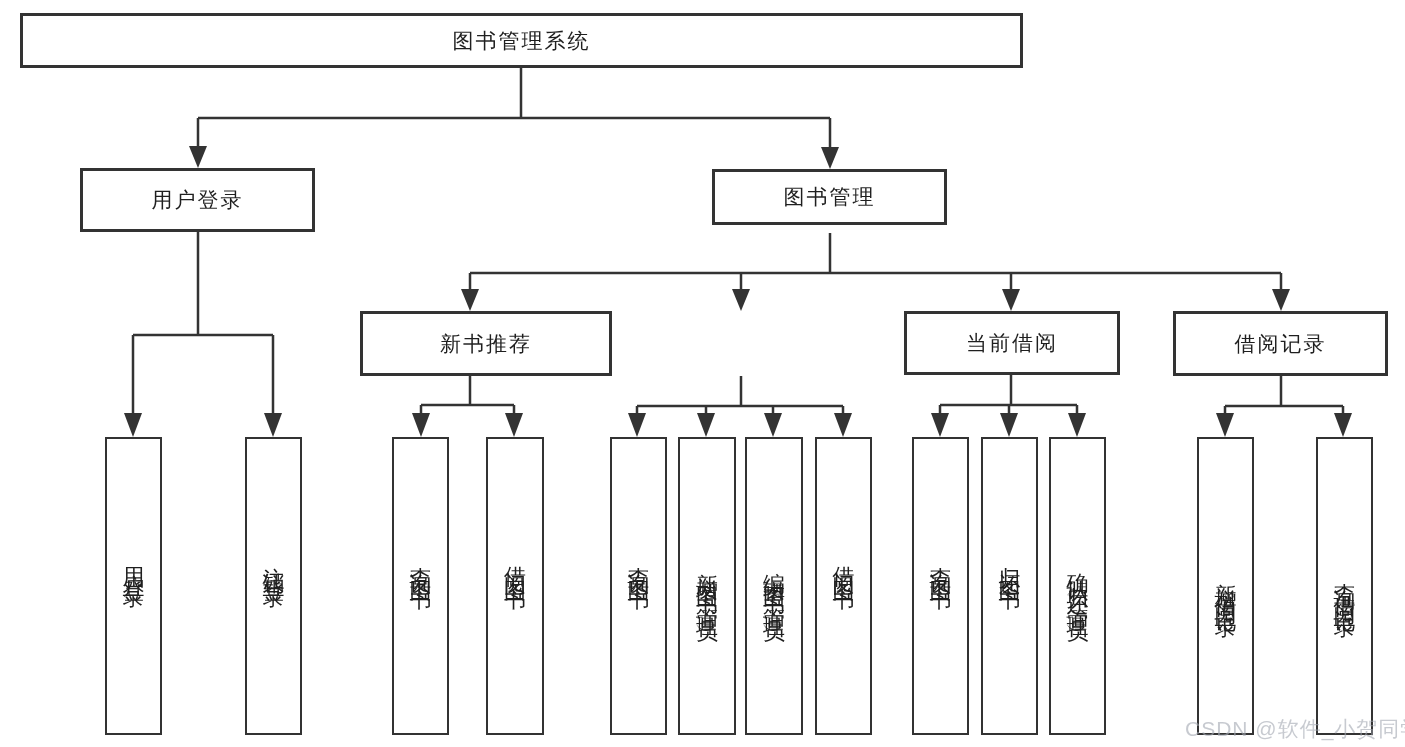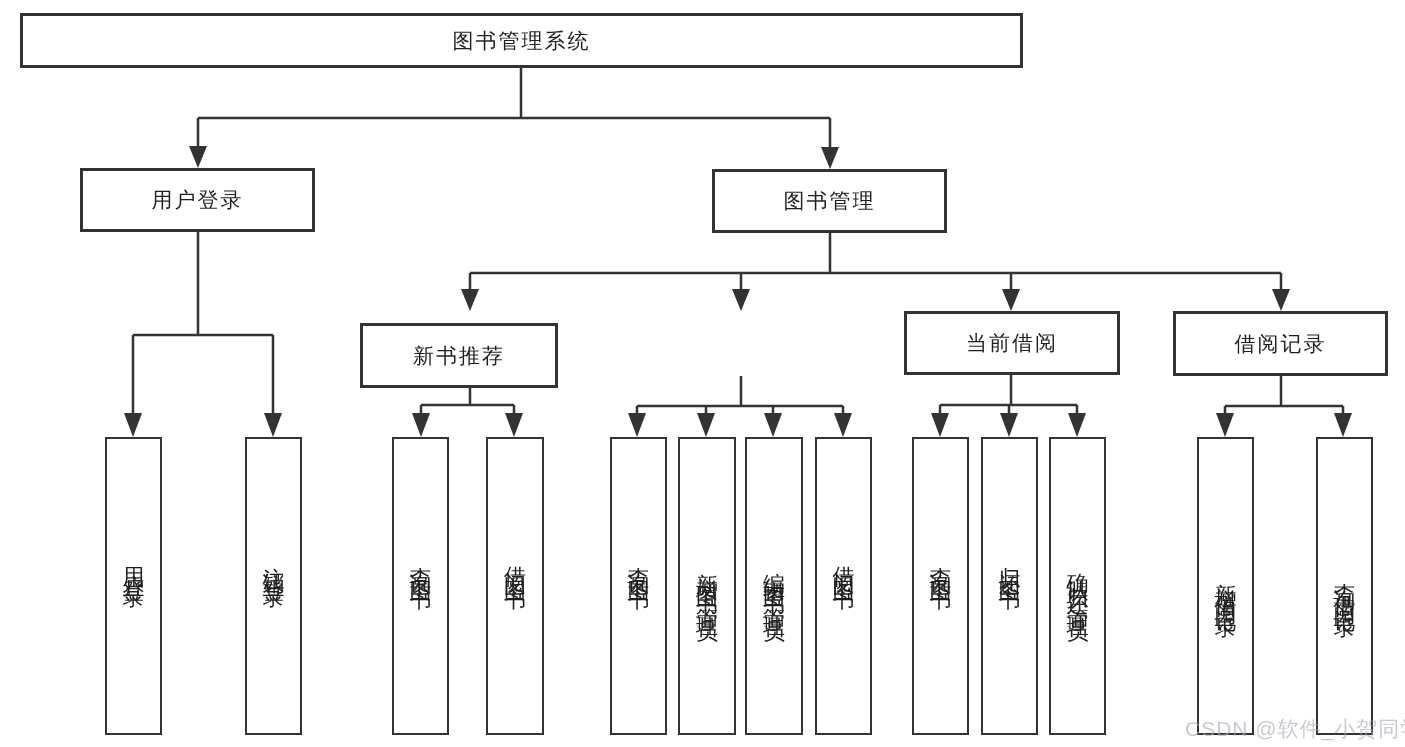--- a/index.html
+++ b/index.html
@@ -13,22 +13,22 @@
           color:#1f1f1f; }
   .node.h { font-size:21px; letter-spacing:2px; white-space:nowrap; }
   .node.v { border-width:2.5px; }
   .node.v .vtxt { writing-mode:vertical-rl; text-orientation:mixed;
                   font-size:22px; letter-spacing:7px; line-height:1; }
   .node.v.short { padding-bottom:46px; }
 
   
   #n-root { left:20px;  top:13px;  width:1003px; height:55px; }
   #n-b0   { left:80px;  top:168px; width:235px;  height:64px; }
-  #n-b1   { left:712px; top:169px; width:235px;  height:64px; }
-  #n-b1c0 { left:360px; top:311px; width:198px;  height:65px;margin-top:12px; }
+  #n-b1   { left:712px; top:169px; width:235px;  height:56px; }
+  #n-b1c0 { left:360px; top:311px; width:252px;  height:65px; }
   #n-b1c1 { left:633px; top:311px; width:218px;  height:65px; }
   #n-b1c2 { left:904px; top:311px; width:216px;  height:64px; }
   #n-b1c3 { left:1173px;top:311px; width:215px;  height:65px; }
   .leaf   { top:437px; height:298px; }
   #n-l0  { left:105px;  width:57px; }
   #n-l1  { left:245px;  width:57px; }
   #n-l2  { left:392px;  width:57px; }
   #n-l3  { left:486px;  width:58px; }
   #n-l4  { left:610px;  width:57px; }
   #n-l5  { left:678px;  width:58px; }

